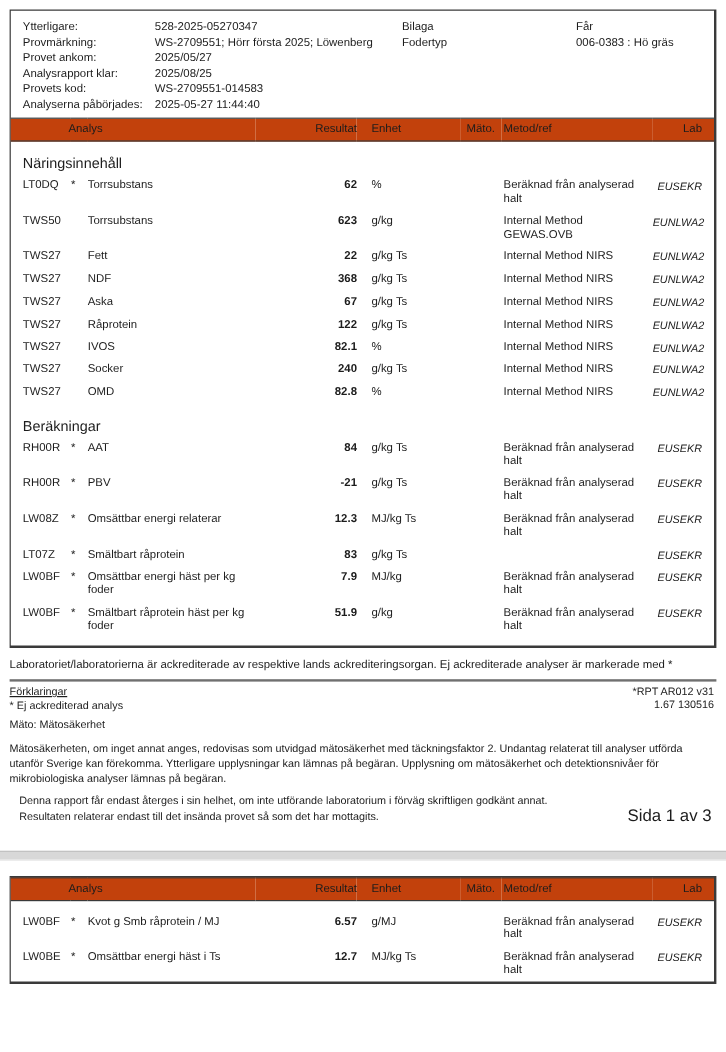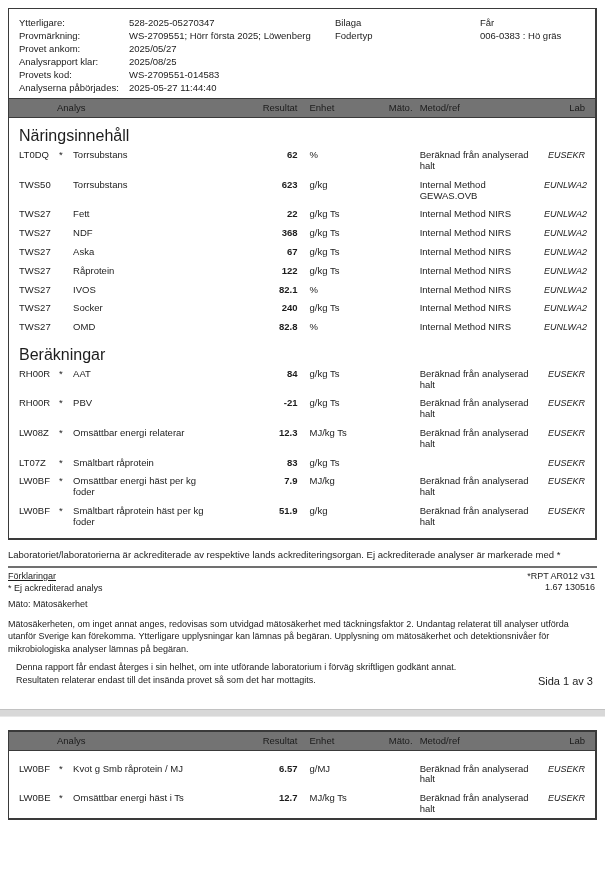--- a/index.html
+++ b/index.html
@@ -14,50 +14,50 @@
   .page1-box { margin: 8px 8px 0; border: 2px solid #3a3a3a; border-width: 1.5px 2px 2px 1.5px; }
   .info-section { display: flex; padding: 7px 0 4px 10px; }
   .info-left { flex: 0 0 300px; }
   .info-row { display: flex; line-height: 13px; }
   .info-label { flex: 0 0 110px; }
   .info-value { flex: 1; }
   .info-right { flex: 1; padding-left: 16px; }
   .info-right .info-label { flex: 0 0 145px; }
 
   table.analysis-table { width: 100%; border-collapse: collapse; table-layout: fixed; }
-  thead tr { background: #737373; border-top: 1.5px solid #3a3a3a; border-bottom: 1.5px solid #3a3a3a; }
+  thead tr { background: #c2410c; border-top: 1.5px solid #3a3a3a; border-bottom: 1.5px solid #3a3a3a; }
   th { font-weight: normal; font-size: 9.5px; padding: 3px 0 4px; }
   .h-analys { text-align: left; padding-left: 48px; }
   .h-result { text-align: right; }
   .h-enhet  { text-align: left; padding-left: 12px; }
   .h-mato   { text-align: center; }
   .h-method { text-align: left; padding-left: 2px; }
   .h-lab    { text-align: right; padding-right: 10px; }
 
   td { vertical-align: top; padding: 4.5px 0 3.5px; line-height: 10.8px; font-size: 9.5px; }
   .c-code   { padding-left: 10px; }
   .c-result { text-align: right; font-weight: bold; }
   .c-unit   { padding-left: 12px; }
   .c-method { padding-right: 6px; padding-left: 2px; }
   .c-lab    { text-align: right; font-style: italic; font-size: 9px; padding-right: 10px; }
-  .section-title { font-size: 16px; padding: 13px 0 4px 10px; }
+  .section-title { font-size: 12px; padding: 13px 0 4px 10px; }
   .spacer { height: 9px; padding: 0; }
   .bottom-pad { height: 7px; padding: 0; }
 
   .accreditation { margin: 9px 10px 0 8px; }
   .footer-divider { margin: 6px 8px 0; border-top: 2px solid #707070; }
   .footer-row { display: flex; justify-content: space-between; margin: 3px 10px 0 8px; font-size: 9px; }
   .footer-left div { line-height: 11.5px; }
   .fork-title { text-decoration: underline; }
   .mato-note { margin-top: 5px; }
   .footer-right { text-align: right; line-height: 11px; }
   .para { margin: 7px 10px 0 8px; line-height: 12.8px; font-size: 9px; }
   .para2row { display: flex; justify-content: space-between; align-items: flex-end; margin: 0 12px 0 8px; }
   .para2 { max-width: 455px; margin-top: 5px; }
-  .page-indicator { font-size: 11px; white-space: nowrap; }
+  .page-indicator { font-size: 14px; white-space: nowrap; }
 
   .page-separator { height: 8px; background: #d8d8d8; border-top: 1px solid #c2c2c2; border-bottom: 1px solid #e8e8e8; margin-top: 22px; }
 
   .p2-headings { margin: 36px 0 0 50%; width: 50%; text-align: center; font-weight: bold; font-size: 13px; color: #111; }
   .p2-head + .p2-head { margin-top: 10px; }
   .page2-box { margin: 13px 8px 0; border: 2px solid #3a3a3a; border-width: 1.5px 2px 2px 1.5px; }
 </style>
 </head>
 <body>
 

